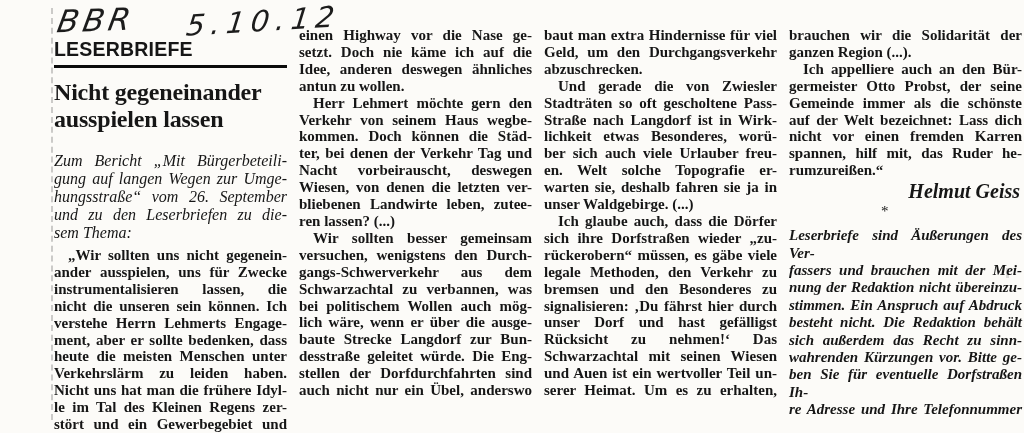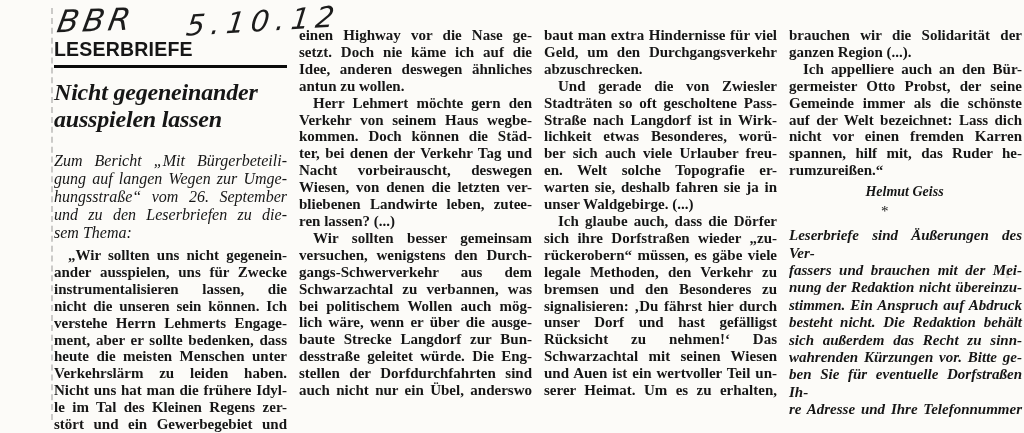--- a/index.html
+++ b/index.html
@@ -21,33 +21,33 @@
 
   .cols{position:absolute;left:54px;top:27px;display:flex;gap:12px;}
   .col{width:233px;flex:0 0 233px;}
 
   .kicker{margin-top:10px;font-family:"Liberation Sans","DejaVu Sans",sans-serif;
           font-weight:bold;font-size:21px;letter-spacing:.2px;
           transform:scaleX(.93);transform-origin:left;}
   .kicker-rule{margin-top:4px;height:3px;background:#0b0b0b;}
 
   .headline{margin:11px 0 0 0;font-size:24px;line-height:27px;font-weight:bold;
-            letter-spacing:-.2px;font-style:italic;}
+            letter-spacing:-.2px;}
 
   .intro{margin-top:19px;font-style:italic;font-size:16px;line-height:18px;}
 
   .bodytext{margin-top:5px;font-size:15px;line-height:16.9px;font-weight:bold;}
   .col .bodytext.toptext{margin-top:0;}
 
   .ln{text-align:left;}
   .ln.j{text-align:justify;text-align-last:justify;}
   .ln.ind{text-indent:14px;}
 
-  .signature{margin-top:3px;text-align:center;font-style:italic;font-weight:600;
-             font-size:14px;line-height:19px;padding-right:2px;font-family:Liberation Serif, serif;}
+  .signature{margin-top:3px;text-align:right;font-style:italic;font-weight:600;
+             font-size:20px;line-height:19px;padding-right:2px;font-family:Liberation Serif, serif;}
   .star{margin-top:3px;padding-left:92px;font-size:15px;line-height:15px;}
   .disclaimer{margin-top:8px;font-style:italic;font-weight:600;font-size:15px;
               line-height:17.4px;}
 </style>
 </head>
 <body>
 
 <div class="page">
 
   <div class="cutline"></div>

